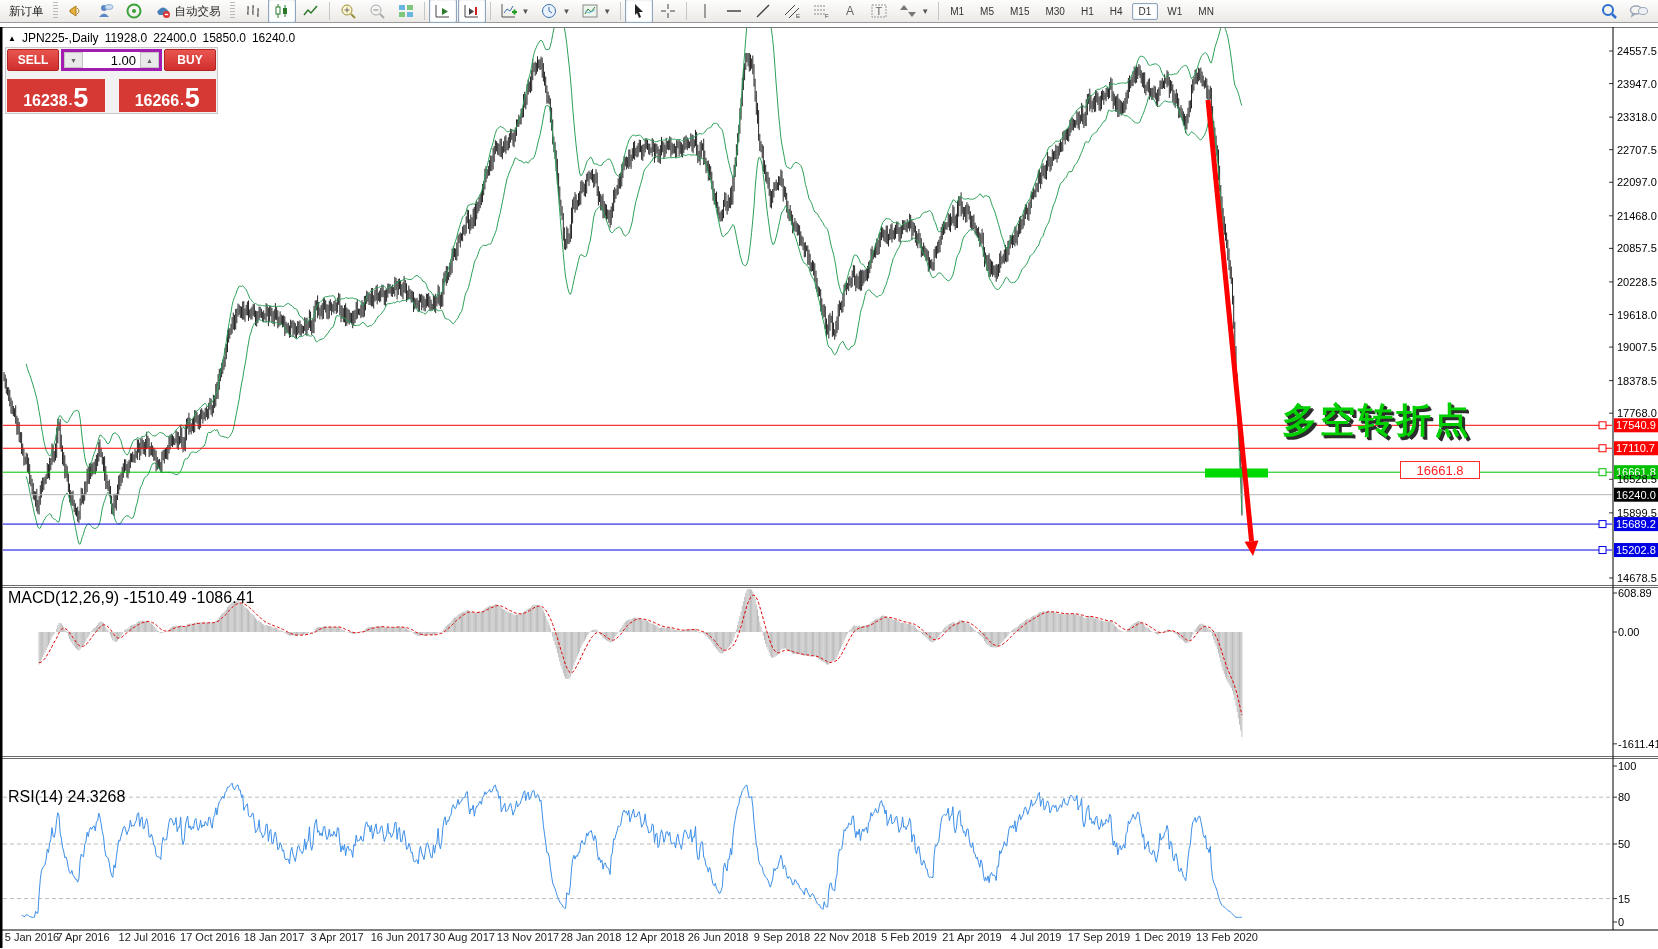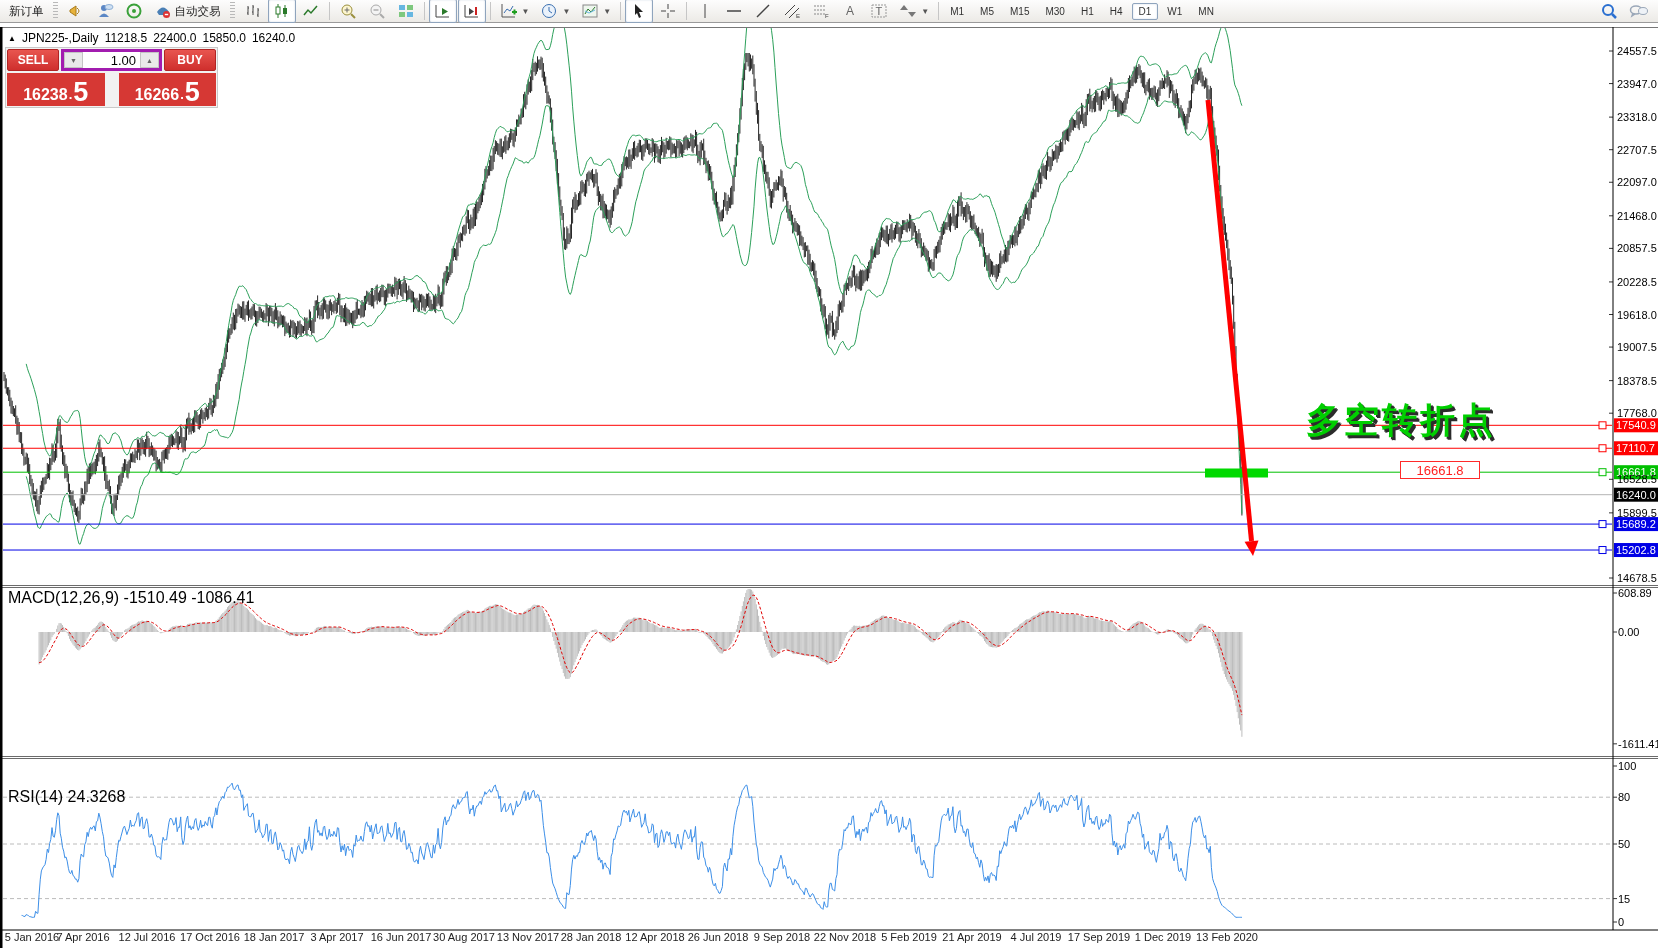--- a/index.html
+++ b/index.html
@@ -32,21 +32,21 @@
   
   .trade-panel{left:5px;top:20px;width:209px;background:#f2f2f2;border:1px solid #c9c9c9;padding:1px;}
   .tp-row{display:flex;height:22px;gap:2px;border-radius:6px;}
   .btn-red{flex:0 0 50px;background:linear-gradient(#e8554f,#cf2f2d);color:#fff;border:1px solid #b02424;
     border-radius:2px;font-size:12px;font-weight:bold;display:flex;align-items:center;justify-content:center;}
   .vol{flex:1;display:flex;align-items:stretch;background:#fff;border:3px solid #a21caf;}
   .spin{width:17px;display:flex;align-items:center;justify-content:center;background:#e9e9e9;
     color:#666;font-size:7px;border:1px solid #c4c4c4;}
   .vol input{flex:1;border:none;outline:none;text-align:right;font-size:13px;padding-right:4px;width:40px;
     font-family:"Liberation Sans",sans-serif;}
-  .tp-prices{display:flex;margin-top:2px;gap:14px;justify-content:space-between;}
+  .tp-prices{display:flex;margin-top:8px;gap:14px;justify-content:space-between;}
   .pblock{flex:1;background:#d63834;color:#fff;height:31px;display:flex;align-items:flex-end;
     justify-content:center;padding-bottom:2px;}
   .pmain{font-size:16px;font-weight:bold;line-height:18px;}
   .pdot{font-size:13px;font-weight:bold;line-height:18px;margin:0 1px;}
   .pbig{font-size:27px;font-weight:bold;line-height:24px;}
 
   .pane-label{font-size:16px;color:#000;}
   .cn-note{font-size:35px;font-weight:bold;color:#00cf00;letter-spacing:3px;
     text-shadow:2px 2px 0 #2c2c2c,3px 3px 0 #2c2c2c;font-family:"Liberation Sans",sans-serif;}
   .price-callout{width:78px;height:16px;border:1px solid #ff2a2a;color:#ff1f1f;font-size:13px;
@@ -423,21 +423,21 @@
       <text x="972" y="914" font-size="11" fill="#222" text-anchor="middle">21 Apr 2019</text>
       <text x="1036" y="914" font-size="11" fill="#222" text-anchor="middle">4 Jul 2019</text>
       <text x="1099" y="914" font-size="11" fill="#222" text-anchor="middle">17 Sep 2019</text>
       <text x="1163" y="914" font-size="11" fill="#222" text-anchor="middle">1 Dec 2019</text>
       <text x="1227" y="914" font-size="11" fill="#222" text-anchor="middle">13 Feb 2020</text>
     </svg>
 
   <div class="overlay title-line">
     <span class="collapse">▲</span>
     <span>JPN225-,Daily</span>
-    <span>11218.5</span>
+    <span>11928.0</span>
     <span>22400.0</span>
     <span>15850.0</span>
     <span>16240.0</span>
   </div>
 
   <div class="overlay trade-panel">
     <div class="tp-row">
       <div class="btn-red">SELL</div>
       <div class="vol">
         <span class="spin">▼</span>
@@ -453,21 +453,21 @@
         <span class="pbig">5</span>
       </div>
       <div class="pblock">
         <span class="pmain">16266</span>
         <span class="pdot">.</span>
         <span class="pbig">5</span>
       </div>
     </div>
   </div>
 
-  <div class="overlay cn-note" style="left:1282px;top:370px;margin-left:24px;">多空转折点</div>
+  <div class="overlay cn-note" style="left:1282px;top:370px;">多空转折点</div>
 
   <div class="overlay price-callout" style="left:1400px;top:434px;">16661.8</div>
 
   <div class="overlay pane-label" style="left:8px;top:562px;">
     <span>MACD(12,26,9)</span>
     <span>-1510.49 -1086.41</span>
   </div>
   <div class="overlay pane-label" style="left:8px;top:761px;">
     <span>RSI(14)</span>
     <span>24.3268</span>

